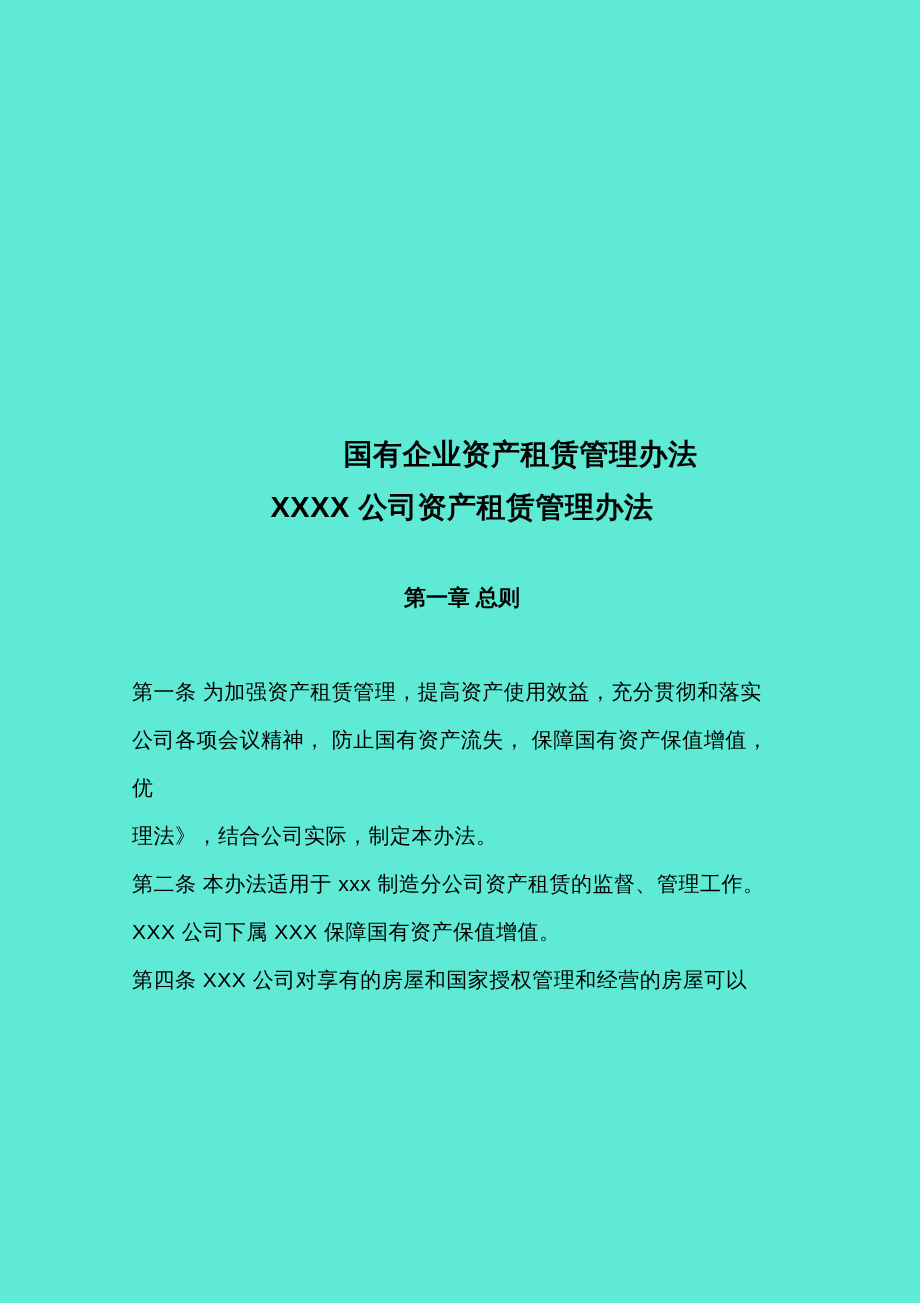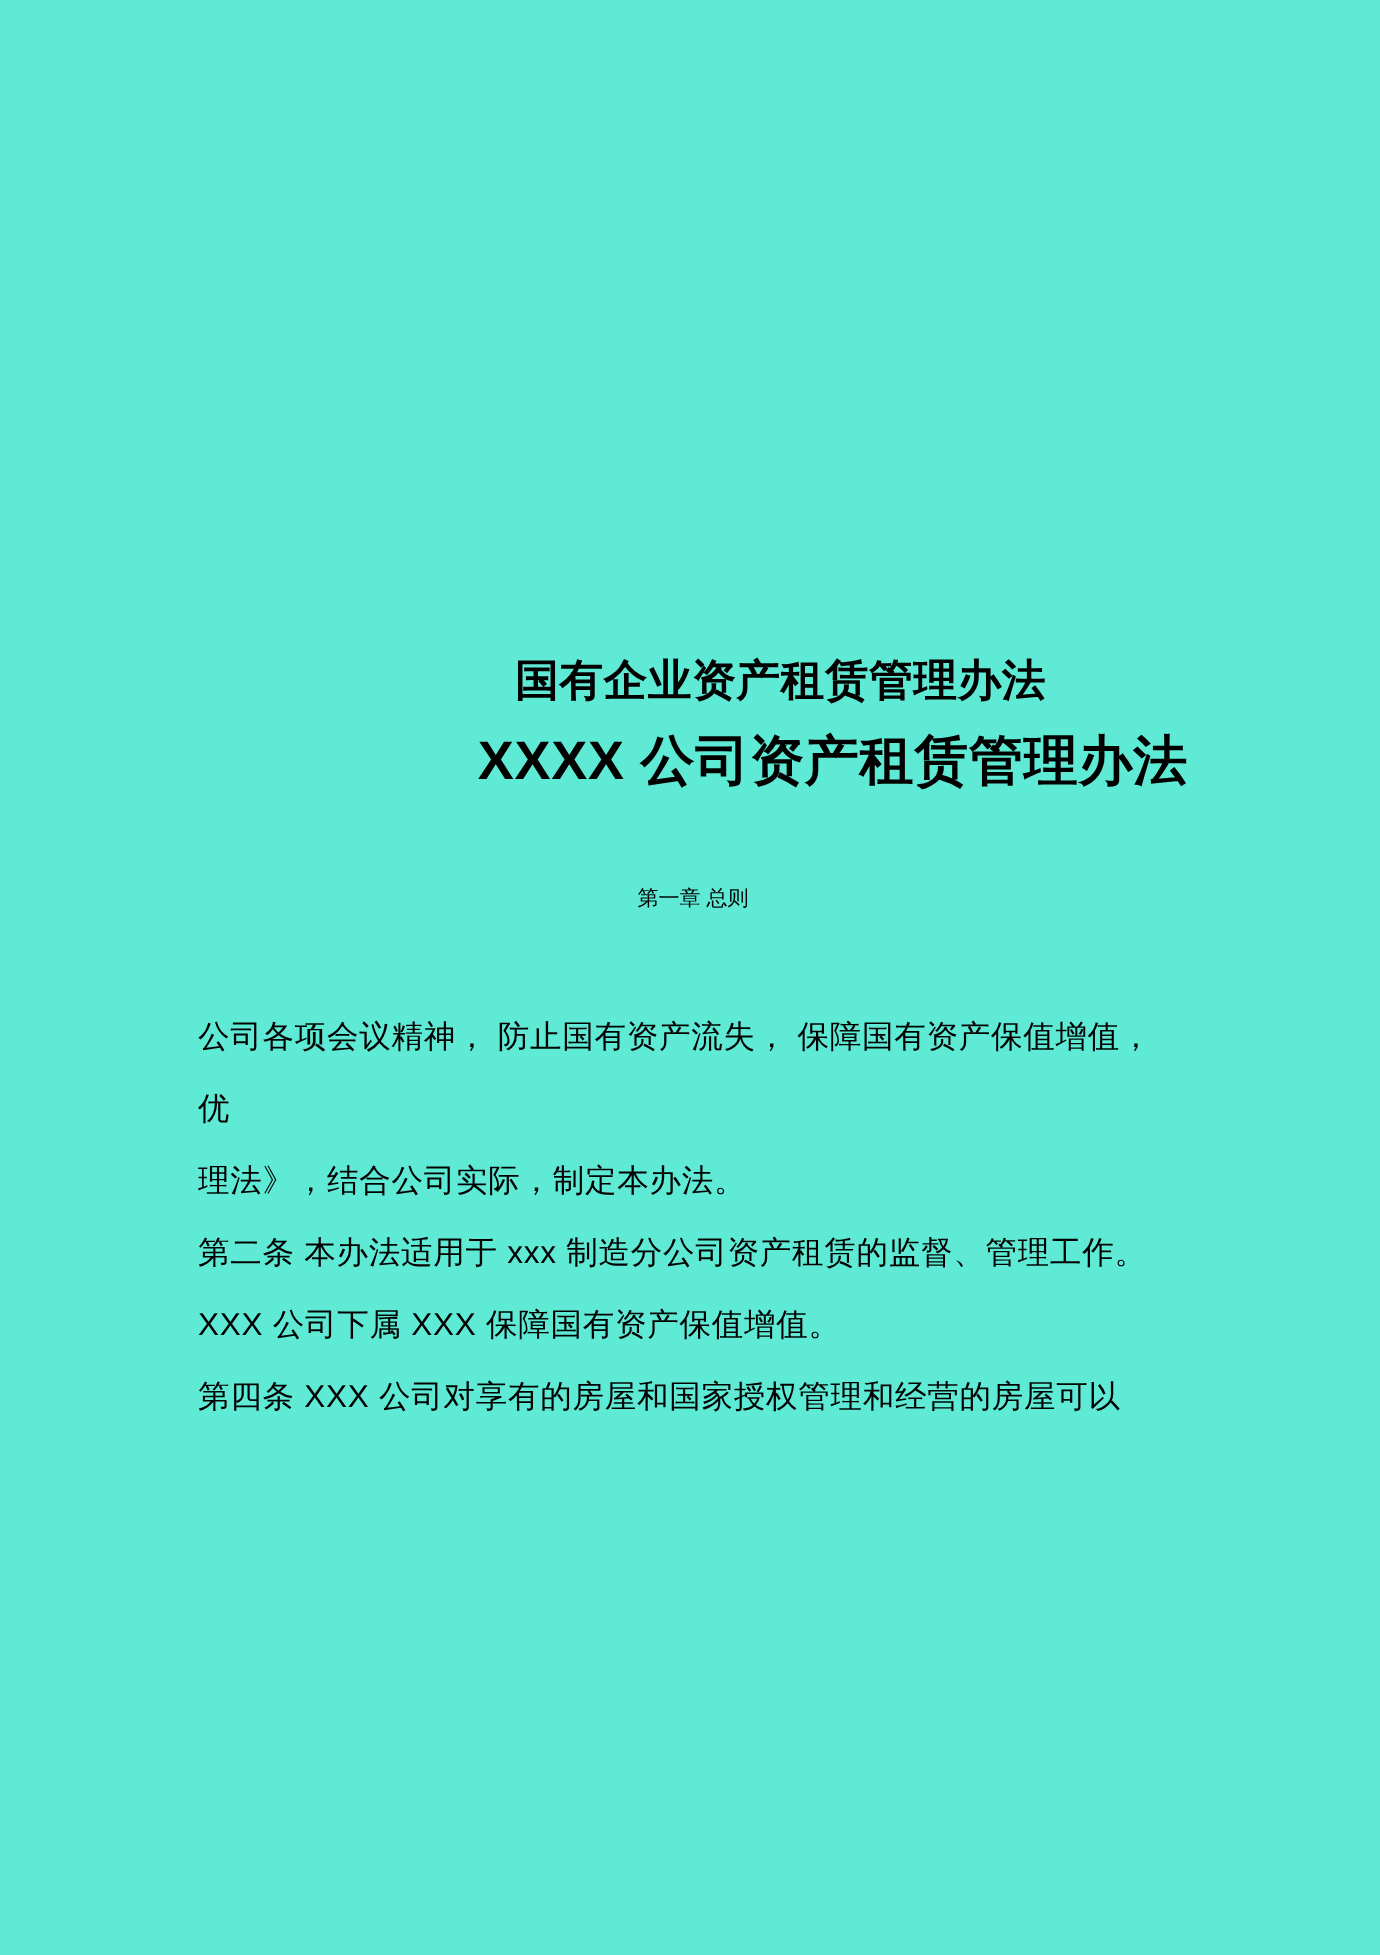--- a/index.html
+++ b/index.html
@@ -29,33 +29,33 @@
     font-size: 29px;
     line-height: 38px;
     font-weight: bold;
     text-align: center;
     letter-spacing: 0.5px;
     white-space: nowrap;
   }
   .doc-title {
     margin: 0;
     margin-top: 8px;
-    font-size: 36px;
+    font-size: 29px;
     line-height: 52px;
     font-weight: bold;
-    text-align: right;
+    text-align: center;
     letter-spacing: 0.5px;
     white-space: nowrap;
   }
   .chapter-heading {
     margin: 0;
     margin-top: 50px;
-    font-size: 14px;
+    font-size: 22px;
     line-height: 30px;
-    font-weight: normal;
+    font-weight: bold;
     text-align: center;
     white-space: nowrap;
   }
   .doc-body {
     margin-top: 55px;
     font-size: 21px;
     line-height: 48px;
     font-weight: normal;
     letter-spacing: 0.5px;
   }
@@ -71,20 +71,21 @@
 <div class="page">
   <div class="content">
 
     <h2 class="doc-subtitle">国有企业资产租赁管理办法</h2>
 
     <h1 class="doc-title">XXXX 公司资产租赁管理办法</h1>
 
     <h3 class="chapter-heading">第一章 总则</h3>
 
     <div class="doc-body">
+        <p class="body-line">第一条 为加强资产租赁管理，提高资产使用效益，充分贯彻和落实</p>
         <p class="body-line">公司各项会议精神， 防止国有资产流失， 保障国有资产保值增值，</p>
         <p class="body-line">优</p>
         <p class="body-line">理法》，结合公司实际，制定本办法。</p>
         <p class="body-line">第二条 本办法适用于 xxx 制造分公司资产租赁的监督、管理工作。</p>
         <p class="body-line">XXX 公司下属 XXX 保障国有资产保值增值。</p>
         <p class="body-line">第四条 XXX 公司对享有的房屋和国家授权管理和经营的房屋可以</p>
       </div>
 
   </div>
 </div>

